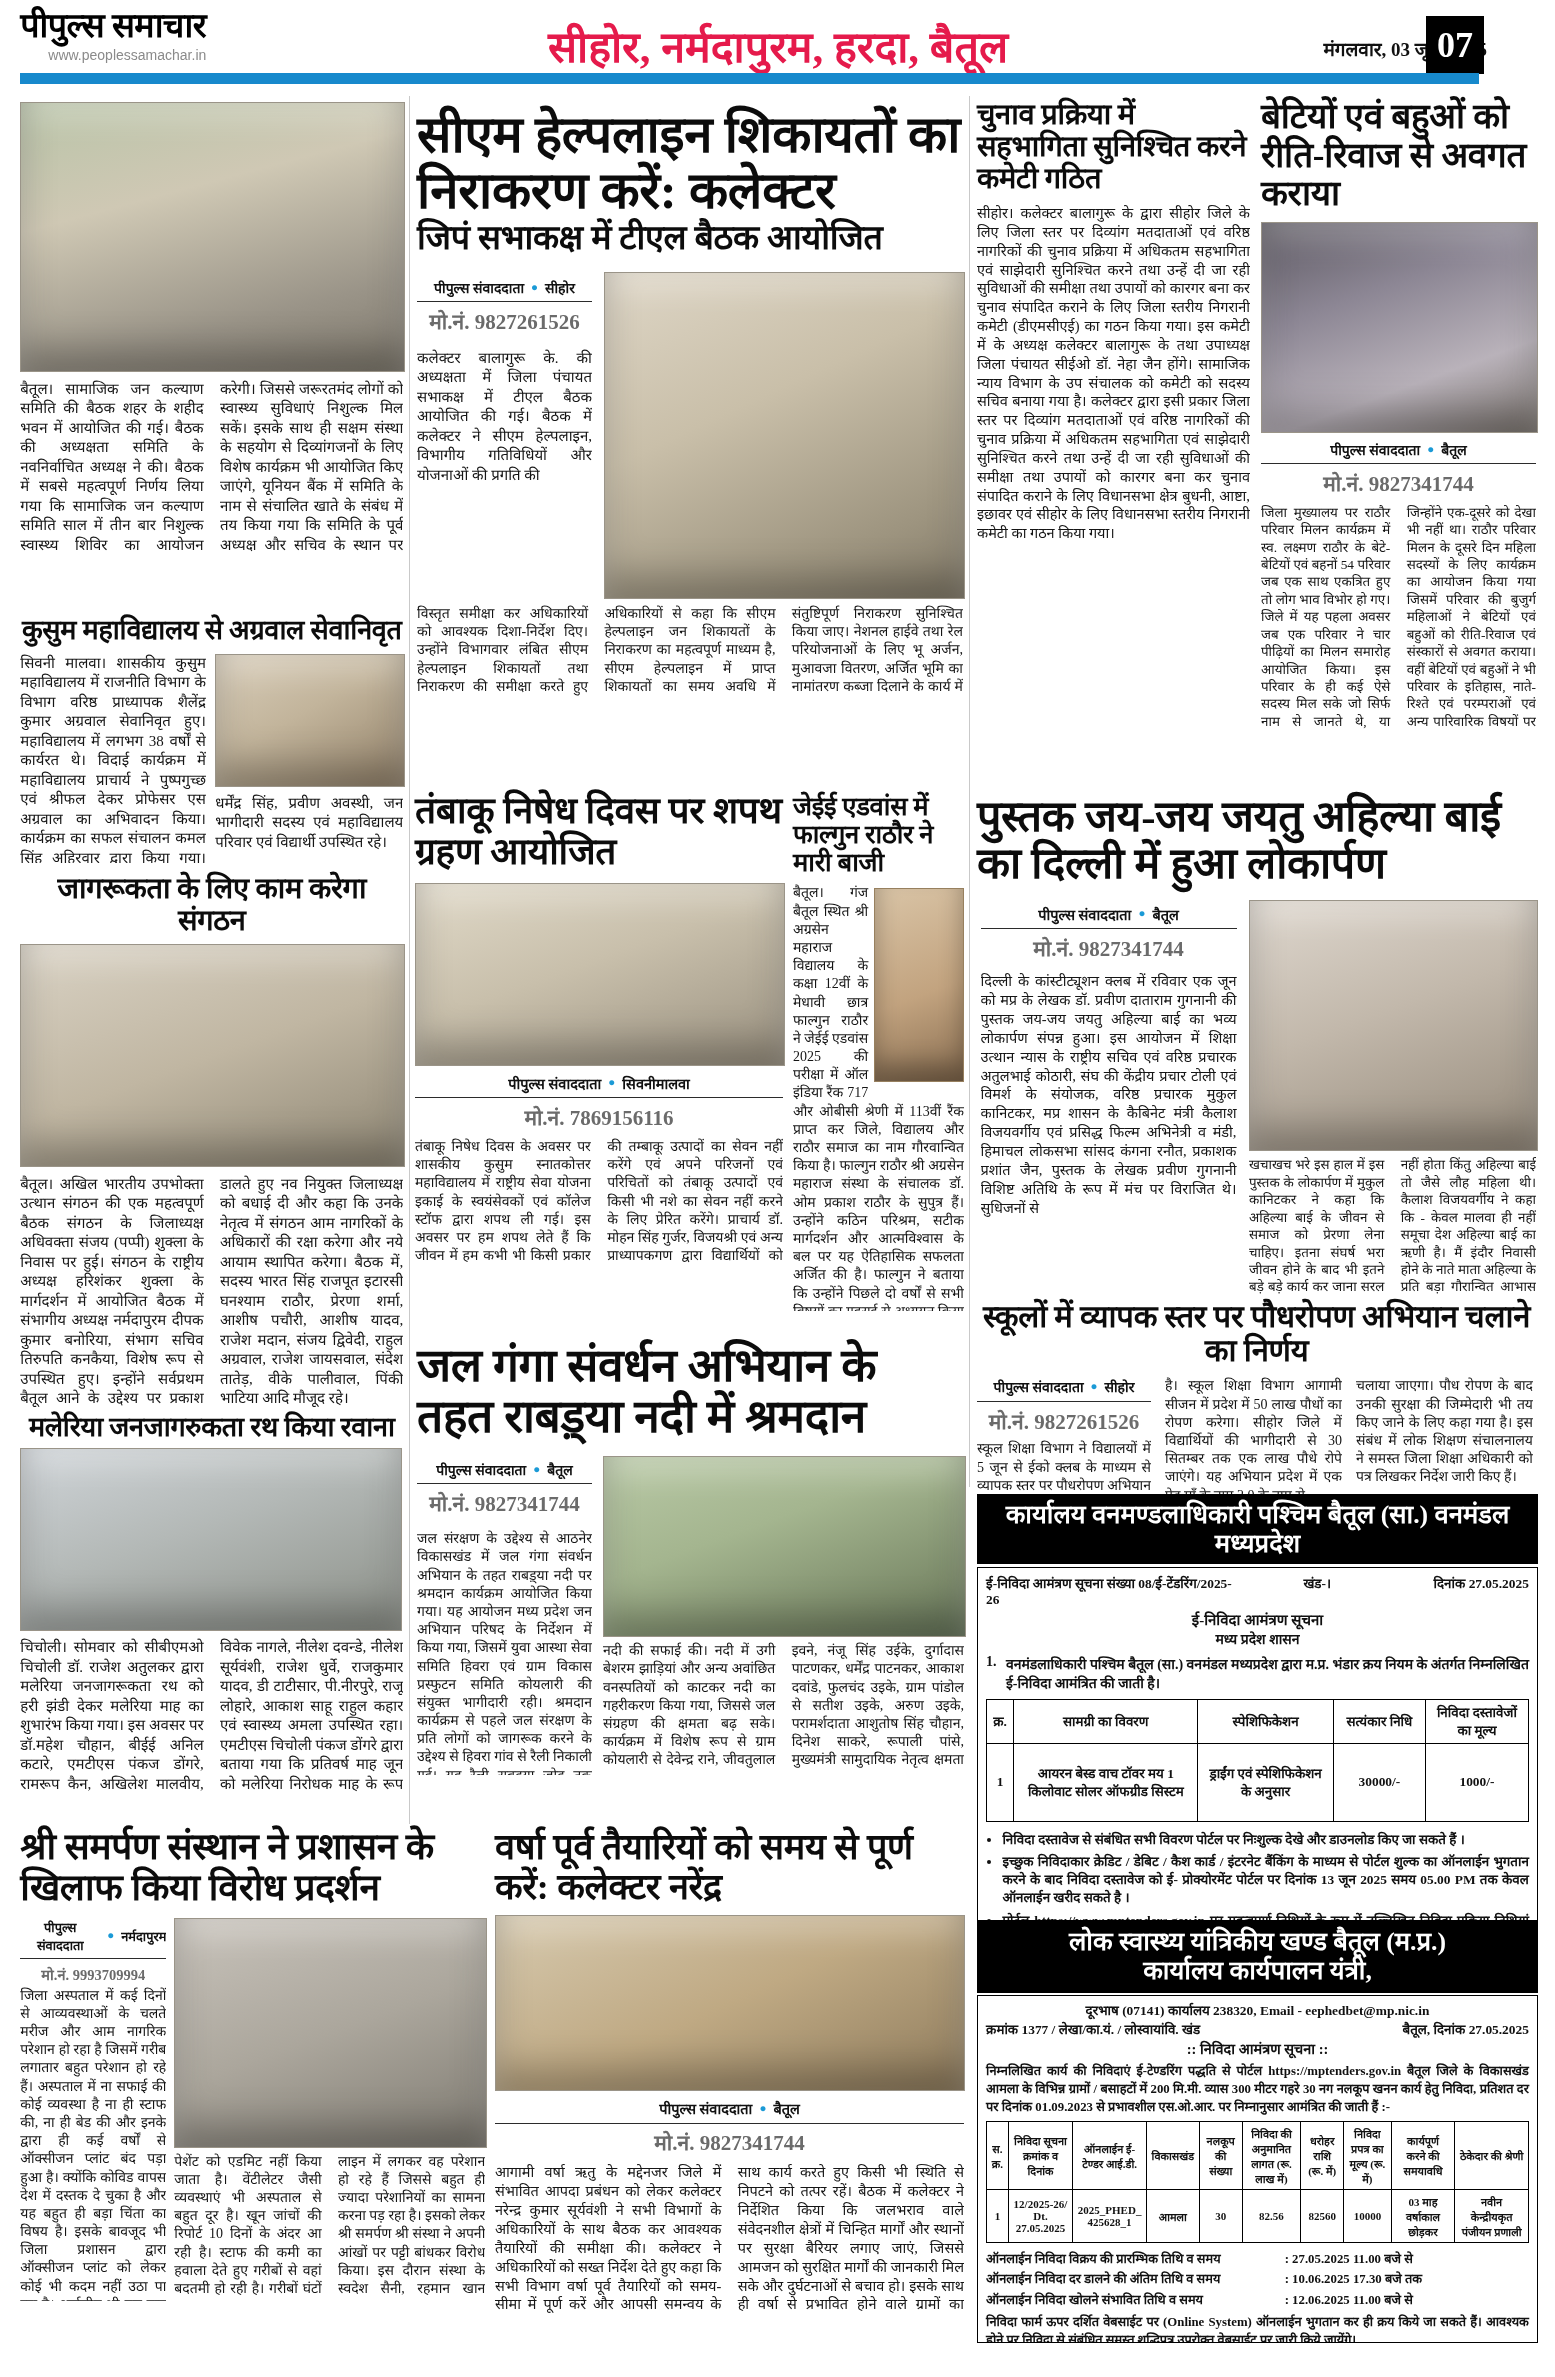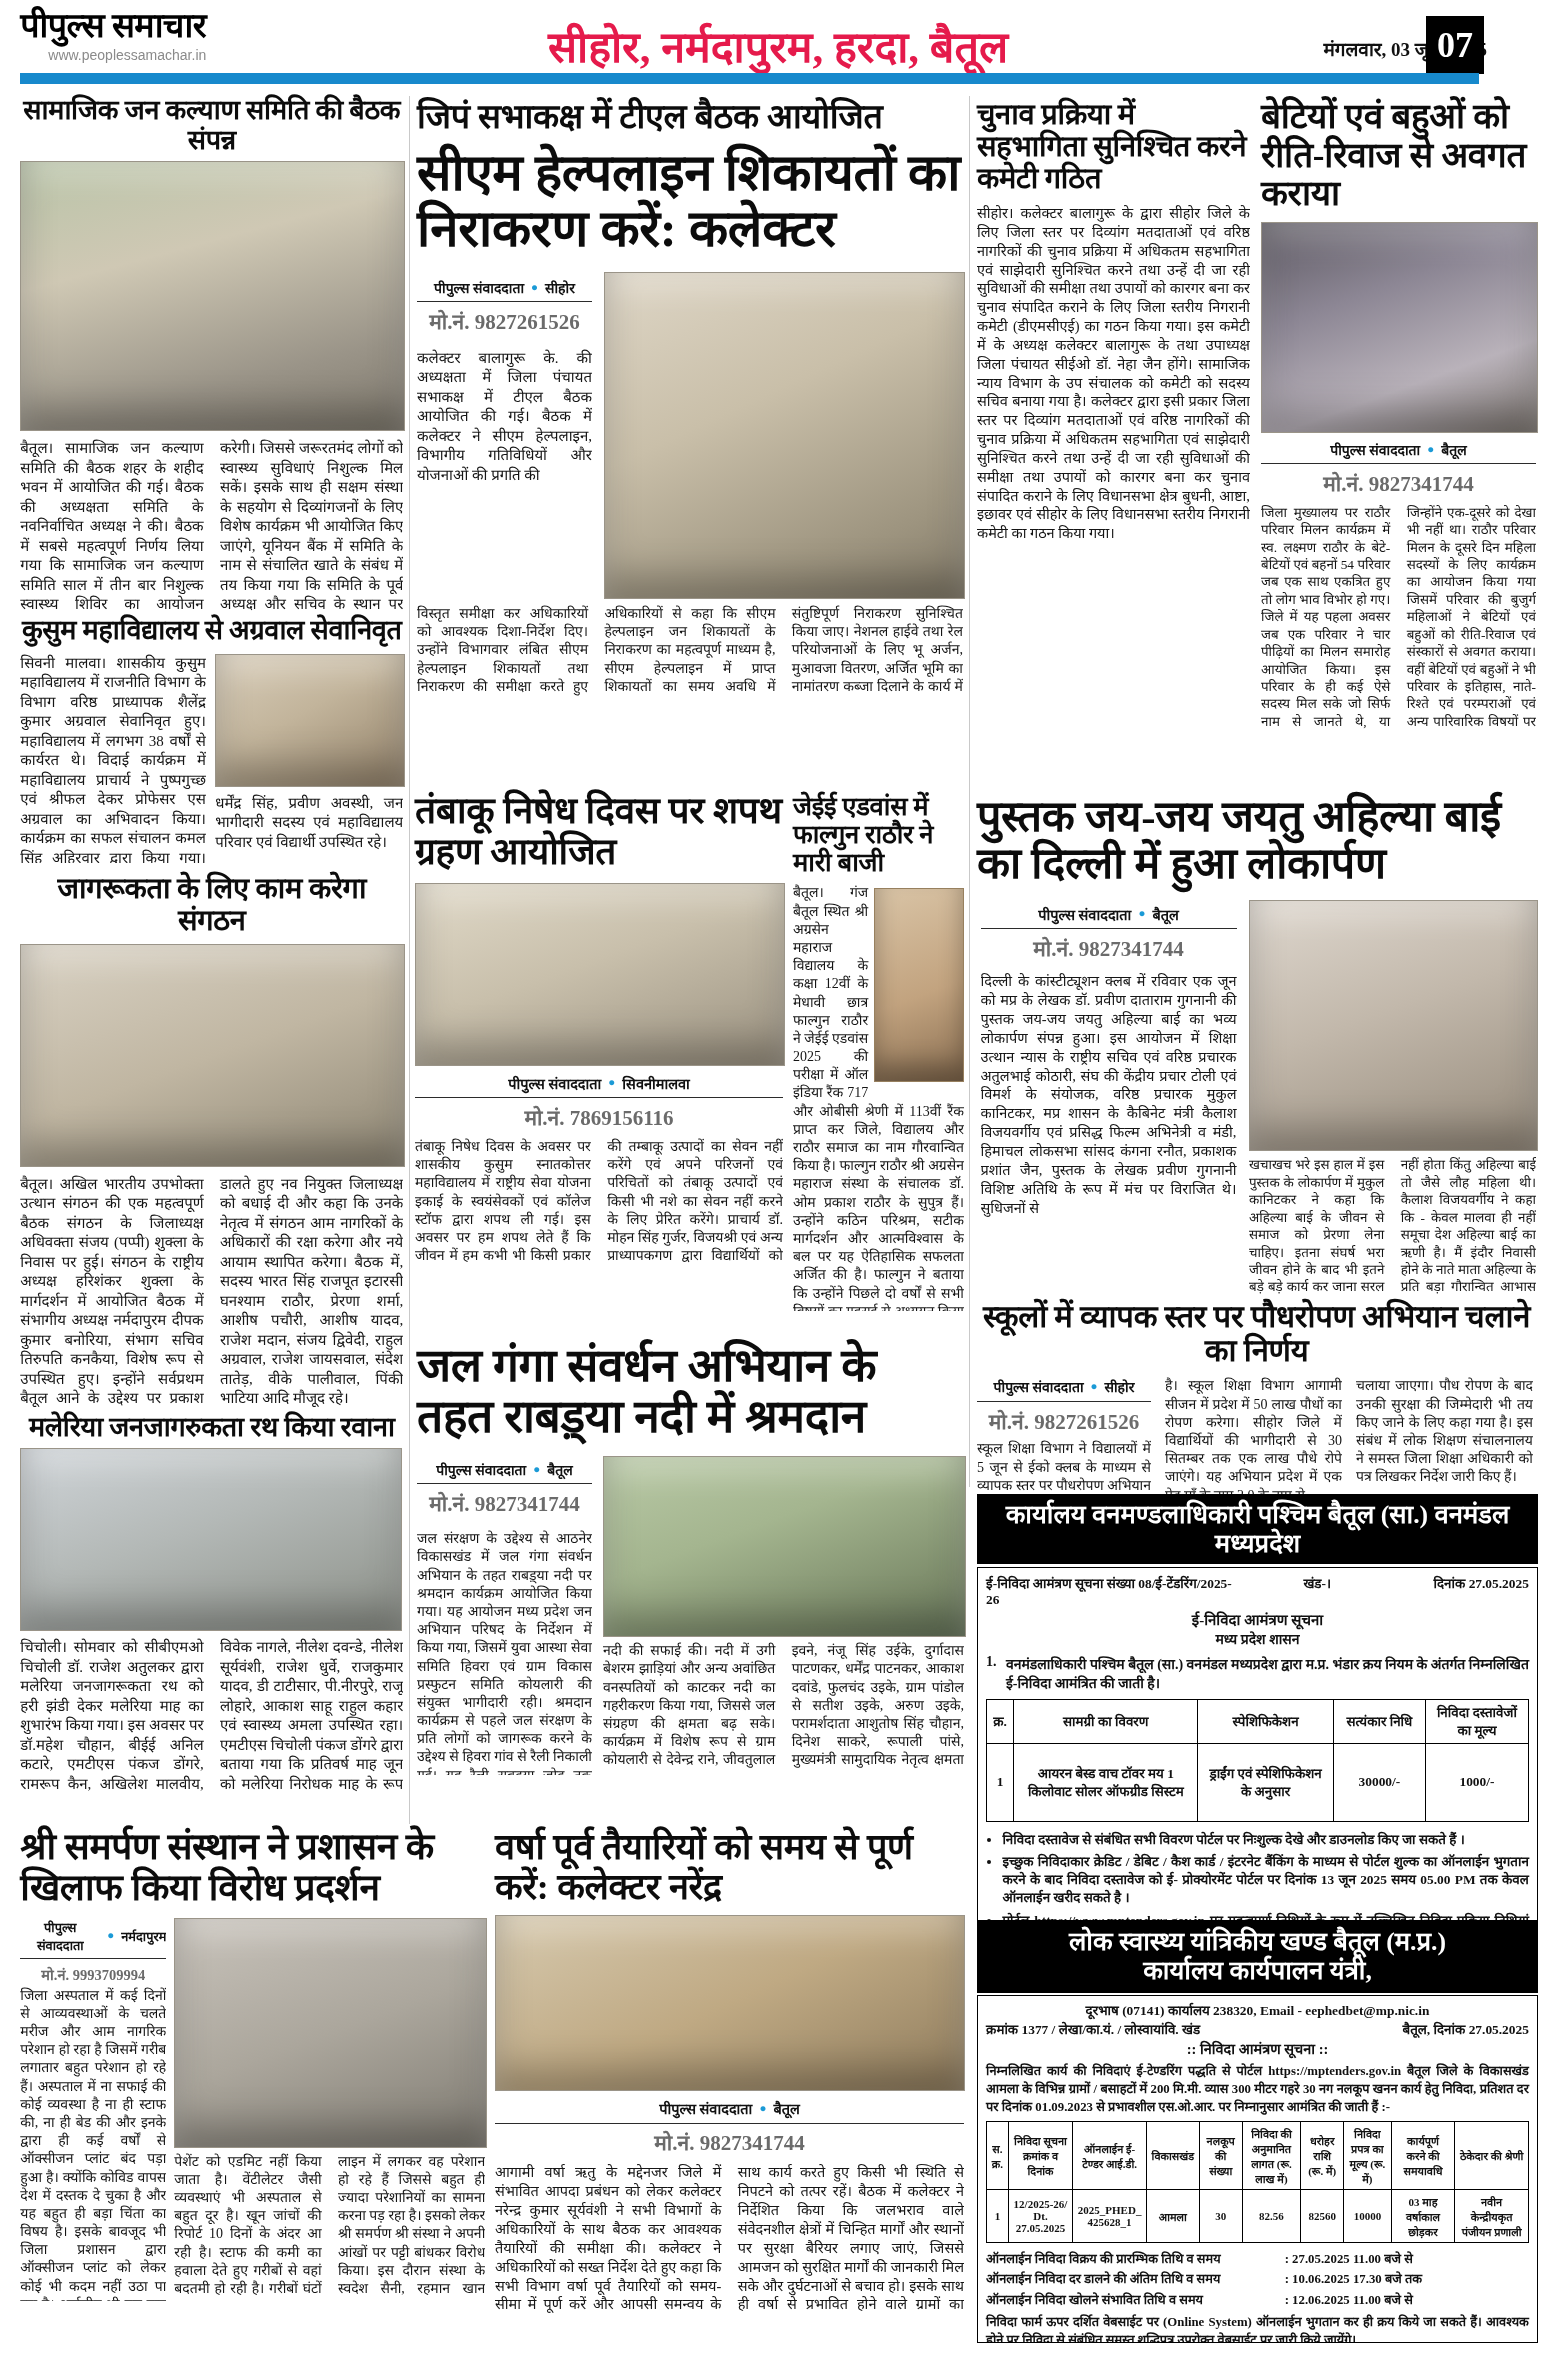--- a/index.html
+++ b/index.html
@@ -45,21 +45,20 @@
   </div>
   <div class="abs edition" style="left:476px;top:16.3px;width:604px;font-size:43px;color:#e51a4b;">सीहोर, नर्मदापुरम, हरदा, बैतूल</div>
   <div class="abs" style="left:1272px;top:36px;width:215px;text-align:right;font-weight:800;font-size:19px;">मंगलवार, 03 जून, 2025</div>
   <div class="abs" style="left:1426px;top:16.3px;width:58px;height:58px;background:#000;color:#fff;display:flex;align-items:center;justify-content:center;font-weight:800;font-size:36px;">07</div>
   <div class="abs" style="left:20.3px;top:73px;width:1459px;height:10.5px;background:#1789cc;"></div>
 
   <div class="abs vrule" style="left:409px;top:96px;height:1728px;"></div>
   <div class="abs vrule" style="left:969px;top:96px;height:1391px;"></div>
 
   <div class="abs" style="left:20.3px;top:96px;width:383px;">
-    <div class="hl center" style="font-size:27px;">सामाजिक जन कल्याण समिति की बैठक संपन्न</div>
     <div class="photo" style="width:383px;height:268px;margin-top:5.8px;background:linear-gradient(165deg,#b9c4a8 0%,#cfc8b4 35%,#9a9488 75%,#807a6e 100%);"></div>
     <div class="body-text cols2" style="margin-top:8.1px;height:192px;">
       <span>बैतूल। सामाजिक जन कल्याण समिति की बैठक शहर के शहीद भवन में आयोजित की गई। बैठक की अध्यक्षता समिति के नवनिर्वाचित अध्यक्ष ने की। बैठक में सबसे महत्वपूर्ण निर्णय लिया गया कि सामाजिक जन कल्याण समिति साल में तीन बार निशुल्क स्वास्थ्य शिविर का आयोजन करेगी। जिससे जरूरतमंद लोगों को स्वास्थ्य सुविधाएं निशुल्क मिल सकें। इसके साथ ही सक्षम संस्था के सहयोग से दिव्यांगजनों के लिए विशेष कार्यक्रम भी आयोजित किए जाएंगे, यूनियन बैंक में समिति के नाम से संचालित खाते</span>
       <span>के संबंध में तय किया गया कि समिति के पूर्व अध्यक्ष और सचिव के स्थान पर अब नए अध्यक्ष एवं सचिव के नाम से बैंक खाता परिवर्तित कराया जाएगा। इसके लिए आवश्यक दस्तावेज बैंक में प्रस्तुत किए जाएंगे। बैठक में यह भी निर्णय लिया गया कि समिति में नए सदस्य को शामिल करने पर उससे 300 रुपए सदस्यता शुल्क लिया जाएगा। साथ ही मातोश्री वृद्ध आश्रम में 13 जून को समिति की ओर से भोजन वितरण कार्यक्रम आयोजित किया जाएगा, जिसमें समिति के सभी सदस्य उपस्थित रहेंगे और बुजुर्गों की सेवा में भाग लेंगे।</span>
     </div>
   </div>
 
   <div class="abs" style="left:20.3px;top:616px;width:383px;">
     <div class="hl center" style="font-size:27px;">कुसुम महाविद्यालय से अग्रवाल सेवानिवृत</div>
     <div style="display:flex;gap:9.3px;margin-top:8.1px;">
@@ -103,22 +102,22 @@
       <div class="abs photo" style="left:154px;top:0;width:311px;height:228px;background:linear-gradient(160deg,#c8c3bb 0%,#aba69c 50%,#7f7b72 100%);"></div>
       <div class="abs body-text" style="left:0;top:69px;width:146px;height:314px;font-size:14px;">जिला अस्पताल में कई दिनों से आव्यवस्थाओं के चलते मरीज और आम नागरिक परेशान हो रहा है जिसमें गरीब लगातार बहुत परेशान हो रहे हैं। अस्पताल में ना सफाई की कोई व्यवस्था है ना ही स्टाफ की, ना ही बेड की और इनके द्वारा ही कई वर्षों से ऑक्सीजन प्लांट बंद पड़ा हुआ है। क्योंकि कोविड वापस देश में दस्तक दे चुका है और यह बहुत ही बड़ा चिंता का विषय है। इसके बावजूद भी जिला प्रशासन द्वारा ऑक्सीजन प्लांट को लेकर कोई भी कदम नहीं उठा पा रहा है। आईसीयू भी बस नाम मात्र का बना कर रखा है। उसमें भी कोई भी</div>
       <div class="abs body-text cols2" style="left:154px;top:235px;width:311px;height:148px;font-size:14px;">
         <span>पेशेंट को एडमिट नहीं किया जाता है। वेंटीलेटर जैसी व्यवस्थाएं भी अस्पताल से बहुत दूर है। खून जांचों की रिपोर्ट 10 दिनों के अंदर आ रही है। स्टाफ की कमी का हवाला देते हुए गरीबों से वहां बदतमी हो रही है। गरीबों घंटों लाइन में लगकर वह परेशान हो रहे हैं जिससे बहुत ही ज्यादा परेशानियों का सामना करना पड़</span>
         <span>रहा है। इसको लेकर श्री समर्पण श्री संस्था ने अपनी आंखों पर पट्टी बांधकर विरोध किया। इस दौरान संस्था के स्वदेश सैनी, रहमान खान विशाल चावरिया, राज खिल्लारे, आकाश सोनी, अमन दोहरे, रितेश मालवीय, ललित मीना, ऋतिक मालवीय, आकाश बाथरे, सखा सिंह, धीरज वादवानी, केतन बरगले आदि मौजूद रहे।</span>
       </div>
     </div>
   </div>
 
   <div class="abs" style="left:417px;top:98px;width:546px;">
+    <div class="hl" style="font-size:51px;margin-top:9.3px;">सीएम हेल्पलाइन शिकायतों का निराकरण करें: कलेक्टर</div>
     <div class="hl" style="font-size:34px;font-weight:700;">जिपं सभाकक्ष में टीएल बैठक आयोजित</div>
-    <div class="hl" style="font-size:51px;margin-top:9.3px;">सीएम हेल्पलाइन शिकायतों का निराकरण करें: कलेक्टर</div>
     <div style="position:relative;margin-top:15px;height:325px;">
       <div class="abs byline-block" style="left:0;top:5.8px;width:175px;">
         <div class="byline" style="font-size:14px;">
           <span>पीपुल्स संवाददाता</span>
           <span class="dot">●</span>
           <span>सीहोर</span>
         </div>
         <div class="phone">मो.नं. 9827261526</div>
       </div>
       <div class="abs body-text" style="left:0;top:77px;width:175px;height:249px;">कलेक्टर बालागुरू के. की अध्यक्षता में जिला पंचायत सभाकक्ष में टीएल बैठक आयोजित की गई। बैठक में कलेक्टर ने सीएम हेल्पलाइन, विभागीय गतिविधियों और योजनाओं की प्रगति की</div>

